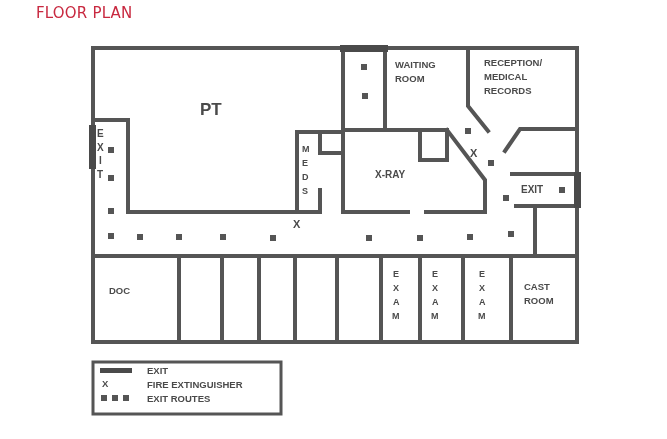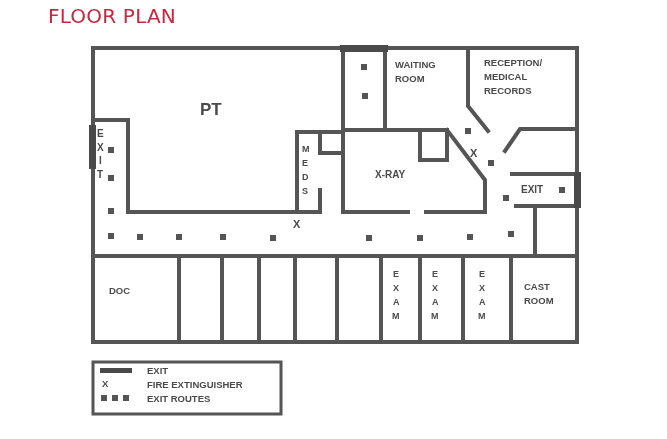--- a/index.html
+++ b/index.html
@@ -1,17 +1,17 @@
 <!DOCTYPE html>
 <html><head>
 <meta charset="utf-8">
 <style>
   html, body { margin:0; padding:0; background:#ffffff; }
   body { width:667px; height:439px; position:relative; overflow:hidden; font-family:"Liberation Sans", sans-serif; }
-  .title { position:absolute; left:48px; top:4px; font-size:20px; color:#c8283f; font-family:"DejaVu Sans", sans-serif; letter-spacing:0.2px; }
+  .title { position:absolute; left:36px; top:4px; font-size:15px; color:#c8283f; font-family:"DejaVu Sans", sans-serif; letter-spacing:0.2px; }
   svg { position:absolute; left:0; top:0; }
   .lbl { font-family:"Liberation Sans", sans-serif; font-weight:bold; fill:#4a4a4a; }
   .wall { stroke:#555; stroke-width:4; fill:none; stroke-linecap:square; }
   .exitbar { fill:#4a4a4a; }
   .route { fill:#555; }
 </style>
 </head>
 <body>
 
 <div class="title">FLOOR PLAN</div>

